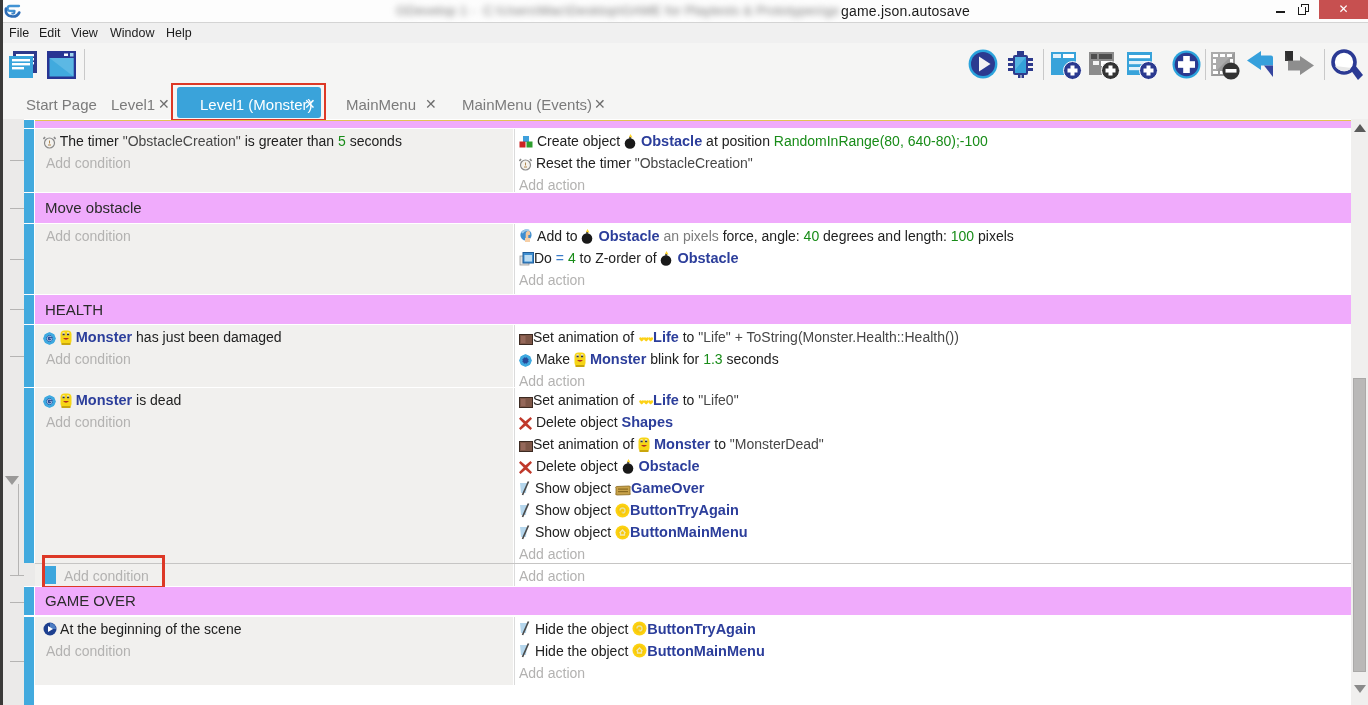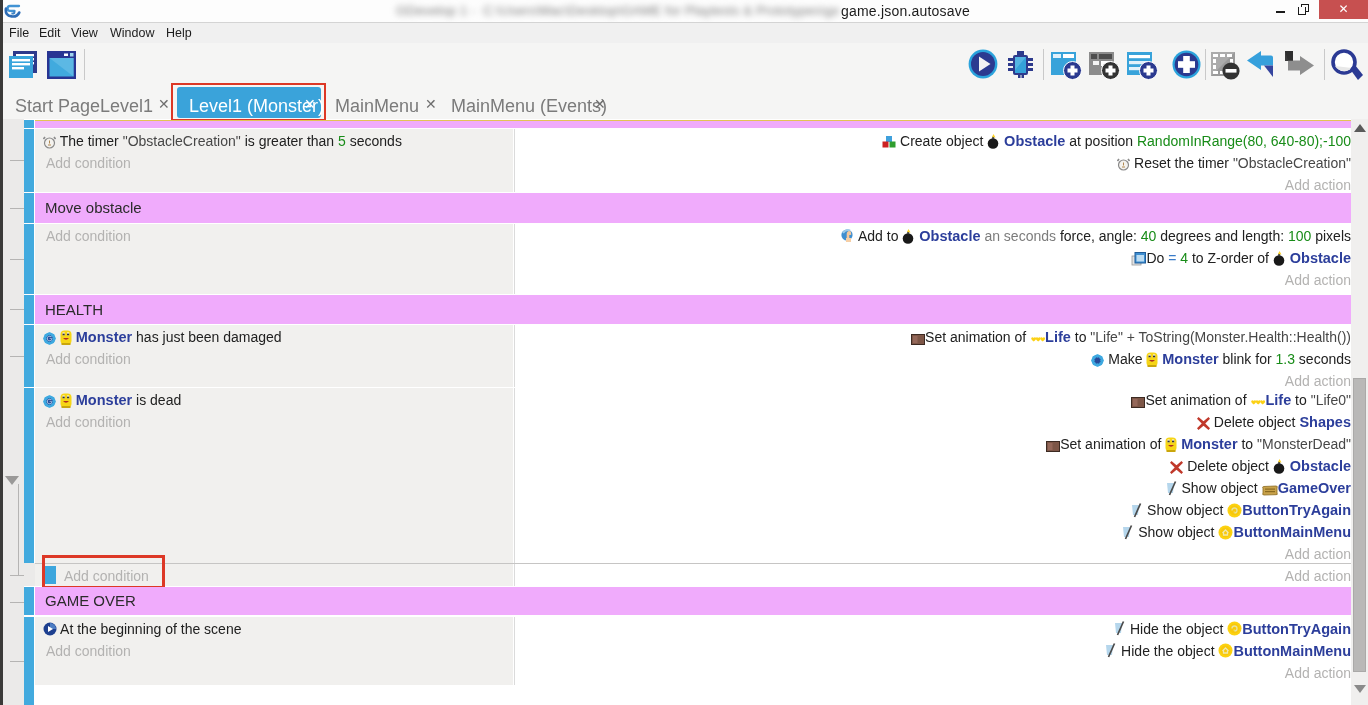--- a/index.html
+++ b/index.html
@@ -14,40 +14,40 @@
   #btn-min { left:1276px; top:11px; width:9px; height:2px; background:#1a1a1a; }
   #btn-max { left:1301px; top:4px; width:8px; height:8px; border:1.3px solid #1a1a1a; background:transparent; }
   #btn-max2 { left:1298px; top:7px; width:8px; height:8px; border:1.3px solid #1a1a1a; border-top:none; border-right:1.3px solid #1a1a1a; background:#fdfdfd; }
   #btn-close { left:1319px; top:0; width:49px; height:19px; background:#c75050; color:#fff; text-align:center; font-size:12px; line-height:19px; }
   #menubar { left:0; top:22px; width:1368px; height:21px; background:#f0f0f0; border-top:1px solid #d4d4d4; }
   .menu { position:absolute; top:26px; font-size:12.5px; color:#1c1c1c; }
   #chrome { left:0; top:43px; width:1368px; height:76px; background:#f5f5f4; }
   .vsep { position:absolute; width:1px; background:#c9c9c9; }
 
   
-  .tab { position:absolute; top:43px; font-size:18px; color:#7b7b7b; }
+  .tab { position:absolute; top:43px; font-size:15px; color:#7b7b7b;margin-left:11px; }
   .tabx { position:absolute; top:43px; font-size:14px; color:#6e6e6e; }
   #seltab { left:177px; top:86.5px; width:144px; height:31px; background:#3aa3da; border-radius:3px; }
   #seltab-red { left:171px; top:83px; width:155px; height:38px; border:2.5px solid #dd3826; }
 
   
   #darkstrip { left:0; top:0; width:3px; height:705px; background:#3b3a39; }
   #gutter { left:3px; top:119px; width:21px; height:586px; background:#ebeae9; }
   .tick { position:absolute; left:10px; width:14px; height:1px; background:#b5b4b3; }
   #vline { left:18px; width:1px; background:#b5b4b3; }
   .row { position:absolute; left:35px; width:1316px; }
   .bar { position:absolute; left:24px; width:10px; background:#42aade; }
   .cond { position:absolute; left:0; top:0; bottom:0; width:478px; background:#f1f0ee; }
   .act  { position:absolute; left:479px; top:0; bottom:0; right:0; background:#ffffff; border-left:1px solid #dbdbdb; padding-top:1px; }
   .cond { padding-top:1px; }
   .line { height:22px; line-height:22px; white-space:nowrap; font-size:14px; color:#212121; padding-left:8px; }
   .line svg { vertical-align:-2.5px; }
   .addl { color:#b3b2b1; padding-left:11px; }
   .act .addl { padding-left:4px; }
-  .act .line { padding-left:4px;text-align:right; }
+  .act .line { padding-left:4px; }
   .obj { font-weight:bold; color:#2c3e9b; font-size:14.5px; }
   .grn { color:#188c18; }
   .gry { color:#474747; }
   .dim { color:#7c7c7c; }
   .blu { color:#3a7bc8; }
   .com { position:absolute; left:35px; width:1316px; background:#f0abfc; color:#2b2b2b; font-size:15px; }
   .com span { position:absolute; left:10px; top:50%; margin-top:-9px; }
 
   
   #sbar { left:1351px; top:119px; width:17px; height:586px; background:#f0efee; }
@@ -272,21 +272,21 @@
   <div class="act">
     <div class="line"><svg width="15" height="15" viewBox="0 0 15 15">
           <circle cx="7" cy="6" r="5.6" fill="#3e8ed0"></circle>
           <path d="M3 4 A5.6 5.6 0 0 1 10 1.5" stroke="#9cc8e8" stroke-width="2" fill="none"></path>
           <path d="M8 5 L8 12 M8 5 Q8 3 9.6 3.4 L10 6" stroke="#f3c79d" stroke-width="2.6" fill="none"></path>
           <path d="M6 9 L11 9 L11 13 L6 13 Z" fill="#f6cfa6"></path>
         </svg> Add to <svg width="13" height="15" viewBox="0 0 13 15">
           <circle cx="6" cy="9.5" r="5.3" fill="#191919"></circle>
           <rect x="5.2" y="2.6" width="2" height="2.6" fill="#3a3a3a"></rect>
           <path d="M6.5 0 L8.5 3.5 L5 3 Z" fill="#ffd427"></path>
-        </svg> <span class="obj">Obstacle</span> <span class="dim">an seconds</span> force, angle: <span class="grn">40</span> degrees and length: <span class="grn">100</span> pixels</div>
+        </svg> <span class="obj">Obstacle</span> <span class="dim">an pixels</span> force, angle: <span class="grn">40</span> degrees and length: <span class="grn">100</span> pixels</div>
     <div class="line"><svg width="15" height="14" viewBox="0 0 15 14">
           <rect x="1" y="4" width="9" height="9" fill="#e3e3e3" stroke="#9a9a9a" stroke-width="0.8"></rect>
           <rect x="4" y="0.5" width="10.5" height="10.5" fill="#3e8ed0" stroke="#1f5d9a" stroke-width="1"></rect>
           <rect x="5.5" y="3" width="7.5" height="6.5" fill="#bcdcf2"></rect>
         </svg>Do <span class="blu">=</span> <span class="grn">4</span> to Z-order of <svg width="13" height="15" viewBox="0 0 13 15">
           <circle cx="6" cy="9.5" r="5.3" fill="#191919"></circle>
           <rect x="5.2" y="2.6" width="2" height="2.6" fill="#3a3a3a"></rect>
           <path d="M6.5 0 L8.5 3.5 L5 3 Z" fill="#ffd427"></path>
         </svg> <span class="obj">Obstacle</span></div>
     <div class="line addl">Add action</div>

